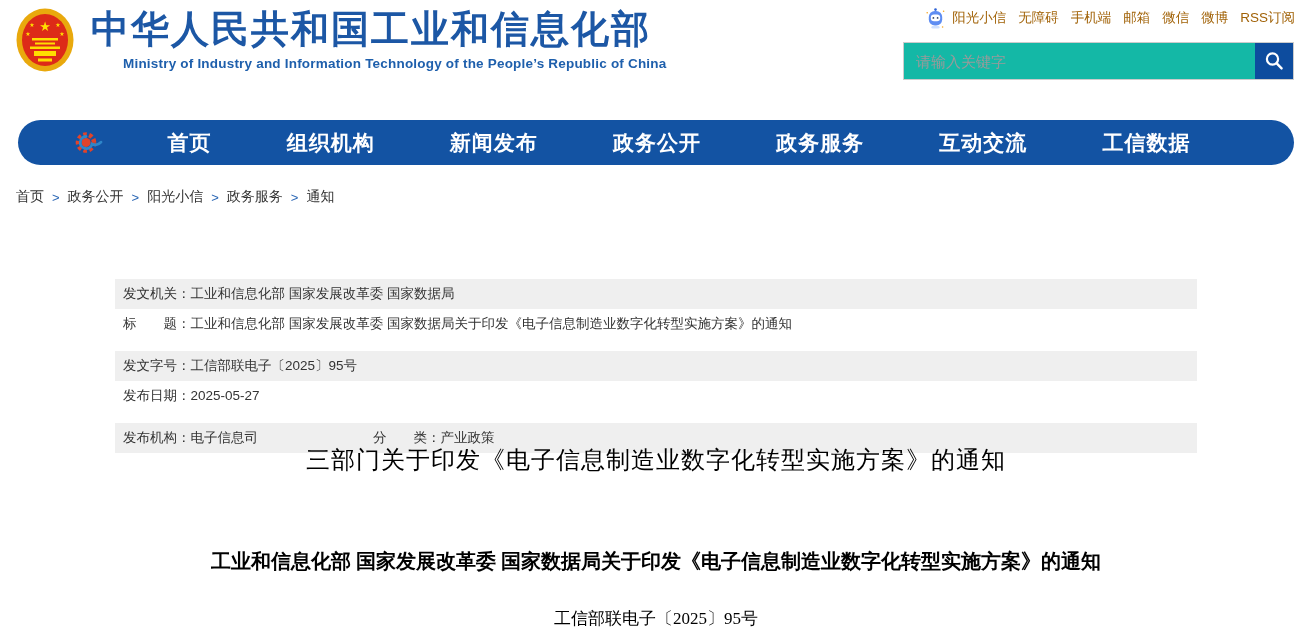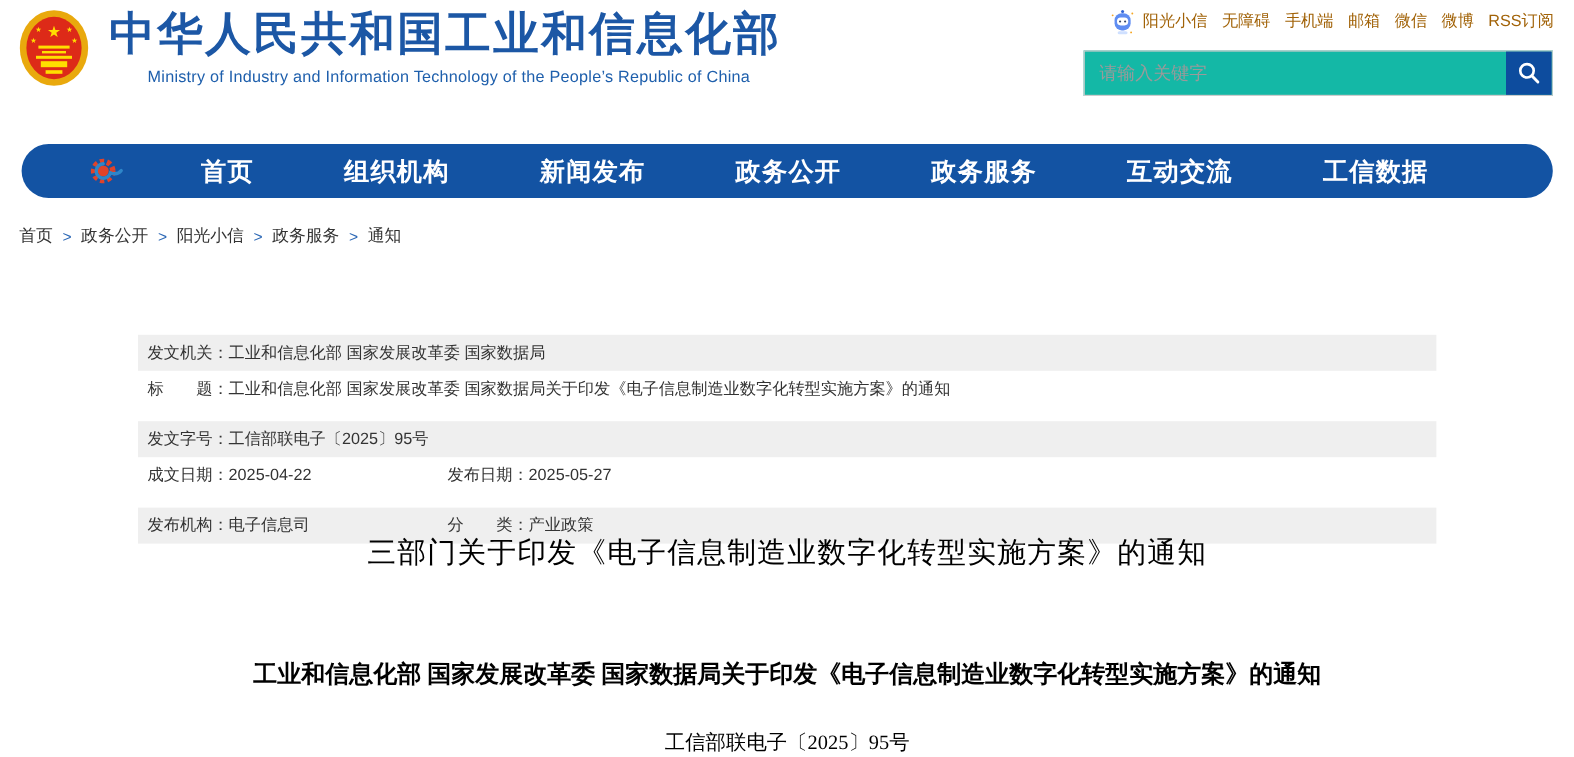--- a/index.html
+++ b/index.html
@@ -6,21 +6,21 @@
   html,body { background:#ffffff; }
   .page {
     position:relative; width:1312px; height:631px; background:#fff;
     overflow:hidden; font-family:"Liberation Sans", sans-serif; color:#333;
   }
 
   
   .brand { position:absolute; left:16px; top:8px; display:flex; align-items:flex-start; gap:17px; cursor:pointer; }
   .emblem { width:58px; height:64px; flex:0 0 auto; }
   .site-title { font-size:38px; font-weight:700; color:#1C57A5; letter-spacing:2px; line-height:1.12; white-space:nowrap; }
-  .site-subtitle { font-size:13.5px; font-weight:400; color:#1E5FAC; margin-top:5px; letter-spacing:0.2px; white-space:nowrap;padding-left:32px; }
+  .site-subtitle { font-size:13.5px; font-weight:700; color:#1E5FAC; margin-top:5px; letter-spacing:0.2px; white-space:nowrap;padding-left:32px; }
 
   .quicklinks { position:absolute; right:17px; top:7px; display:flex; align-items:center; gap:12px; font-size:13.5px; height:22px; }
   .quicklinks a { color:#a16207; text-decoration:none; white-space:nowrap; cursor:pointer; }
   .mascot { width:21px; height:23px; margin-right:-6px; display:inline-flex; cursor:pointer; }
 
   .searchbar { position:absolute; right:18px; top:42px; width:391px; height:38px;
     border:1px solid #cccccc; background:#14b8a6; display:flex; align-items:stretch; }
   .searchbar input { flex:1; border:none; outline:none; padding:0 12px; font-size:15px; color:#333;
     font-family:"Liberation Sans", sans-serif; background:transparent; }
   .searchbar input::placeholder { color:#9a9a9a; }
@@ -150,21 +150,20 @@
     <div class="meta-row gray">
       <span class="meta-label">发文机关：</span><span class="meta-value">工业和信息化部 国家发展改革委 国家数据局</span>
     </div>
     <div class="meta-row">
       <span class="meta-label">标　　题：</span><span class="meta-value">工业和信息化部 国家发展改革委 国家数据局关于印发《电子信息制造业数字化转型实施方案》的通知</span>
     </div>
     <div class="meta-row gray">
       <span class="meta-label">发文字号：</span><span class="meta-value">工信部联电子〔2025〕95号</span>
     </div>
     <div class="meta-row">
-      <span class="meta-cell-first"><span class="meta-label">成文日期：</span><span class="meta-value">2025-04-22</span></span>
       <span><span class="meta-label">发布日期：</span><span class="meta-value">2025-05-27</span></span>
     </div>
     <div class="meta-row gray">
       <span class="meta-cell-first"><span class="meta-label">发布机构：</span><span class="meta-value">电子信息司</span></span>
       <span><span class="meta-label">分　　类：</span><span class="meta-value">产业政策</span></span>
     </div>
   </section>
 
   <h1 class="article-title">三部门关于印发《电子信息制造业数字化转型实施方案》的通知</h1>
   <div class="article-subtitle">工业和信息化部 国家发展改革委 国家数据局关于印发《电子信息制造业数字化转型实施方案》的通知</div>

